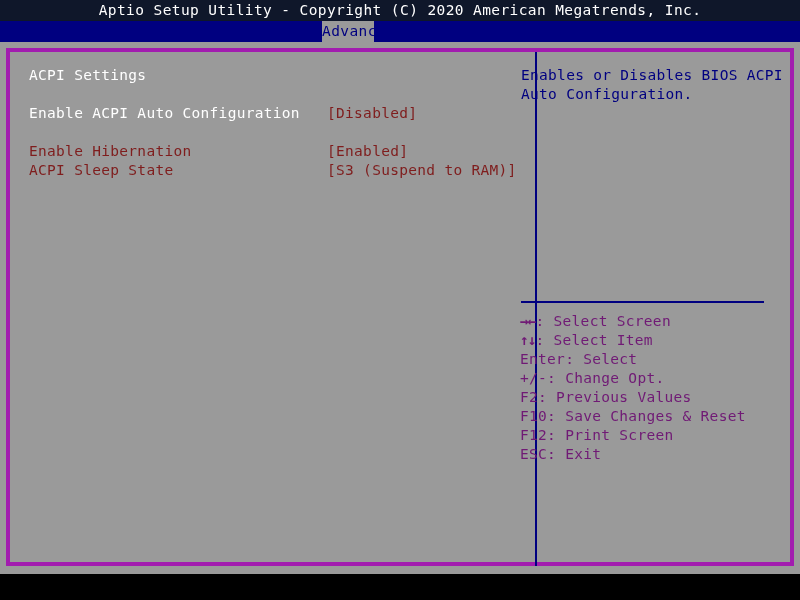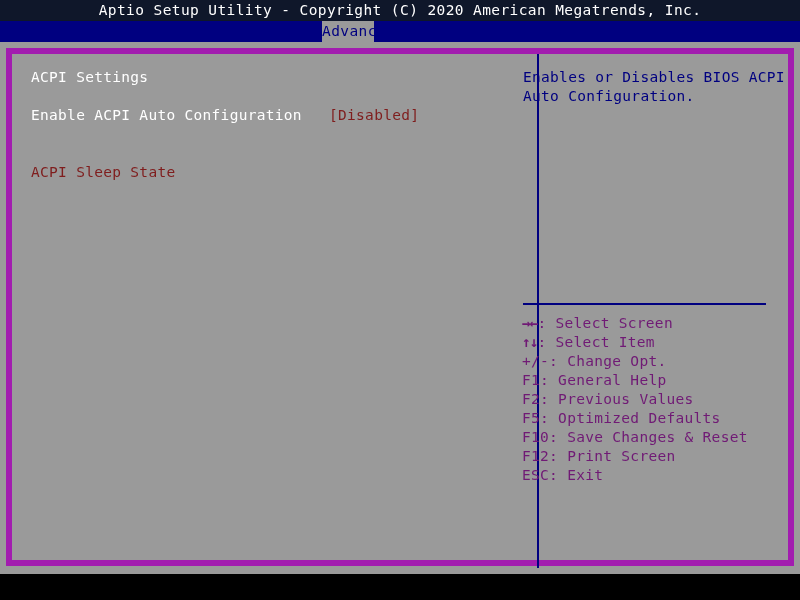--- a/index.html
+++ b/index.html
@@ -72,21 +72,21 @@
     background: #9a9a9a;
   }
 
   
   .frame {
     position: absolute;
     left: 6px;
     top: 48px;
     width: 788px;
     height: 518px;
-    border: 6px solid #a21caf;
+    border: 4px solid #a21caf;
     box-sizing: border-box;
     background: #9a9a9a;
   }
 
   
   .v-divider {
     position: absolute;
     left: 525px;
     top: 0px;
     width: 2px;
@@ -212,50 +212,54 @@
 
       <div class="row" style="top:14px;">
         <span class="label clr-white">ACPI Settings</span>
       </div>
 
       <div class="row" style="top:52px;">
         <span class="label clr-white">Enable ACPI Auto Configuration</span>
         <span class="value clr-blue">[Disabled]</span>
       </div>
 
+      <div class="row" style="top:90px;">
+        <span class="label clr-blue">Enable Hibernation</span>
+        <span class="value clr-blue">[Enabled]</span>
+      </div>
 
       <div class="row" style="top:109px;">
         <span class="label clr-blue">ACPI Sleep State</span>
+        <span class="value clr-blue">[S3 (Suspend to RAM)]</span>
       </div>
 
     </div>
 
     <div class="help-pane">
 
       <div class="help-text">
         <span class="hline">Enables or Disables BIOS ACPI</span>
         <span class="hline">Auto Configuration.</span>
       </div>
 
       <div class="h-divider"></div>
 
       <div class="keylist">
 
         <div class="keyrow"><span class="kglyph">→←</span><span>: Select Screen</span></div>
 
         <div class="keyrow"><span class="kglyph">↑↓</span><span>: Select Item</span></div>
 
+        <div class="keyrow"><span>Enter: Select</span></div>
 
         <div class="keyrow"><span>+/-: Change Opt.</span></div>
 
-        <div class="keyrow"><span>F1: General Help</span></div>
 
         <div class="keyrow"><span>F2: Previous Values</span></div>
 
-        <div class="keyrow"><span>F5: Optimized Defaults</span></div>
 
         <div class="keyrow"><span>F10: Save Changes &amp; Reset</span></div>
 
         <div class="keyrow"><span>F12: Print Screen</span></div>
 
         <div class="keyrow"><span>ESC: Exit</span></div>
 
       </div>
     </div>
   </div>

